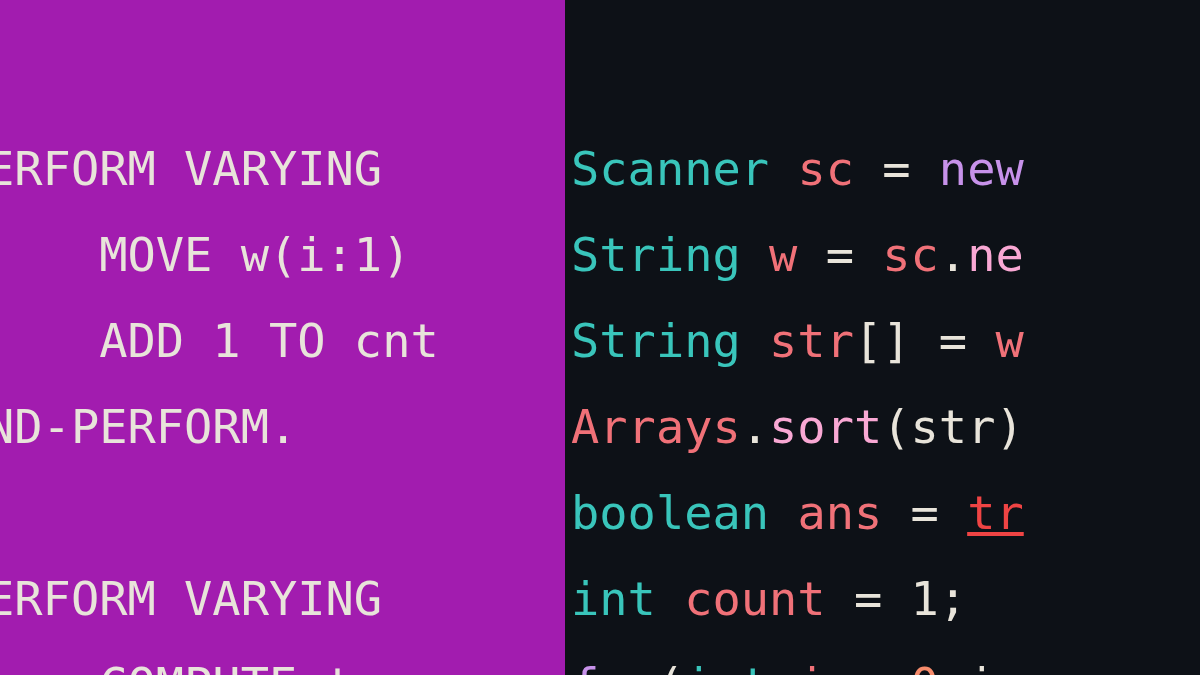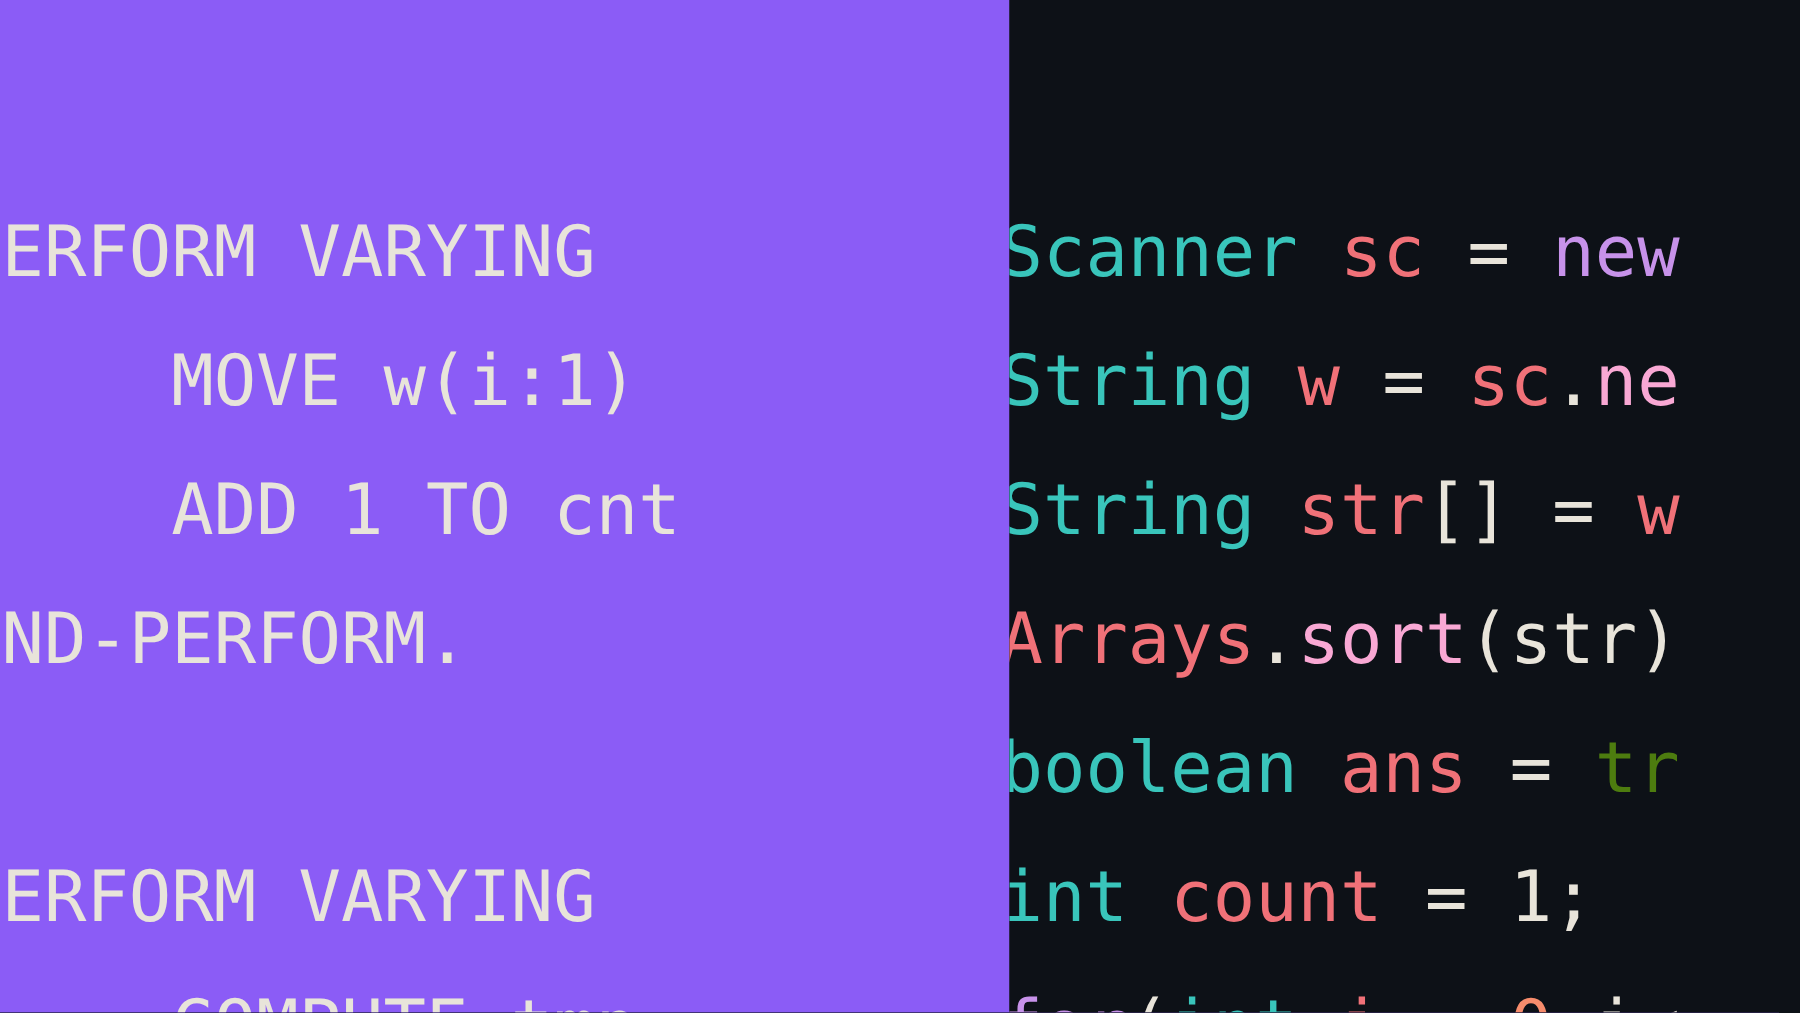--- a/index.html
+++ b/index.html
@@ -17,50 +17,50 @@
   }
   .pane {
     height: 100%;
     overflow: hidden;
     font-size: 47px;
     line-height: 1.85;
     white-space: pre;
     padding-top: 0;
   }
   .pane-left {
-    background: #8b5cf6;
+    background: #a21caf;
     color: #e8e4da;
-    width: 673px;
+    width: 565px;
     flex-shrink: 0;
-    padding-left: 15px;
+    padding-left: 0;
     position: relative;
   }
   .pane-right {
     background: #0d1117;
     flex: 1;
-    padding-left: 0;
+    padding-left: 12px;
     position: relative;
   }
   .code-line {
     display: block;
     height: 86px;
     line-height: 86px;
   }
   .pane-left .code-line { color: #e8e4da; }
   
   .pane-left-inner { position: relative; top: -48px; left: -14px; }
   .pane-right-inner { position: relative; top: -48px; left: -6px; }
 
   
   .c-type    { color: #39c5bb; }   
   .c-ident   { color: #f07178; }   
   .c-plain   { color: #e8e4da; }   
   .c-method  { color: #f9a8d4; }   
   .c-kw      { color: #c792ea; }   
-  .c-val     { color: #4d7c0f; }   
+  .c-val     { color: #ef4444; text-decoration: underline; }   
   .c-num     { color: #f78c6c; }   
 </style>
 </head>
 <body>
 
 <div class="editor-container">
   <div class="pane pane-left">
     <div class="pane-left-inner" id="left-inner"><span class="code-line">ERFORM VARYING</span><span class="code-line">    MOVE w(i:1)</span><span class="code-line">    ADD 1 TO cnt</span><span class="code-line">ND-PERFORM.</span><span class="code-line"></span><span class="code-line">ERFORM VARYING</span><span class="code-line">    COMPUTE tmp</span></div>
   </div>
   <div class="pane pane-right">

